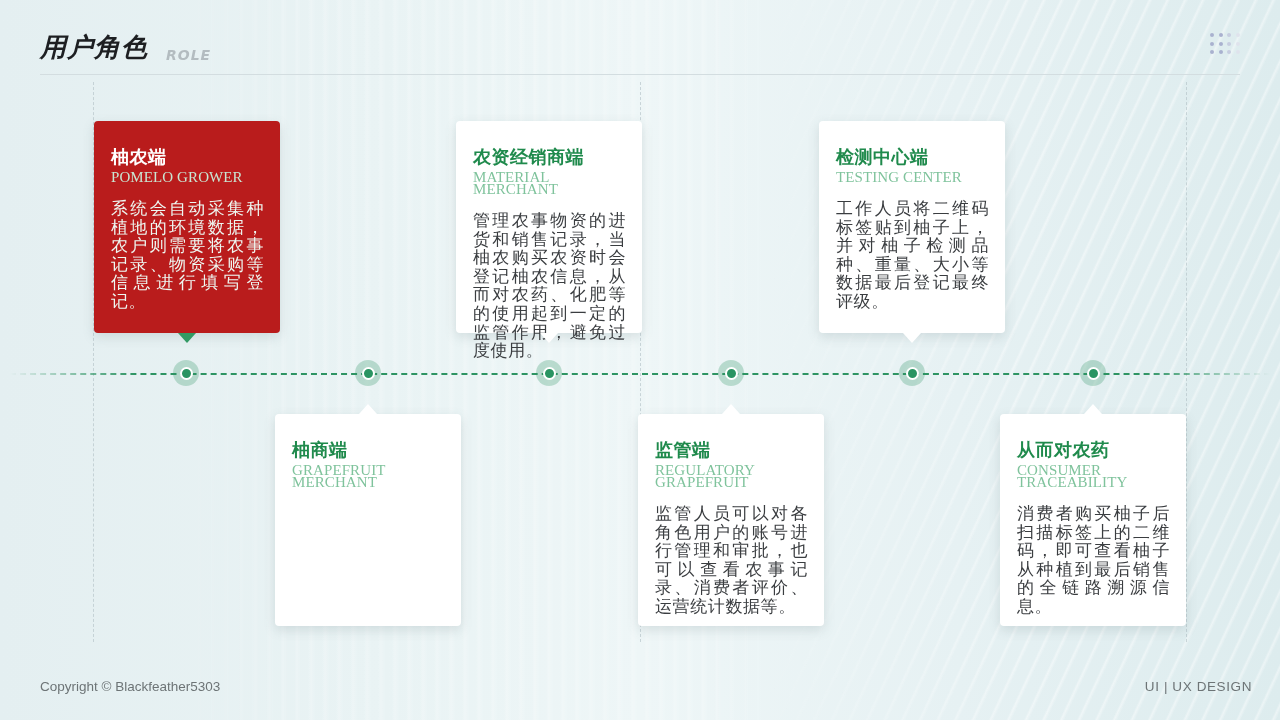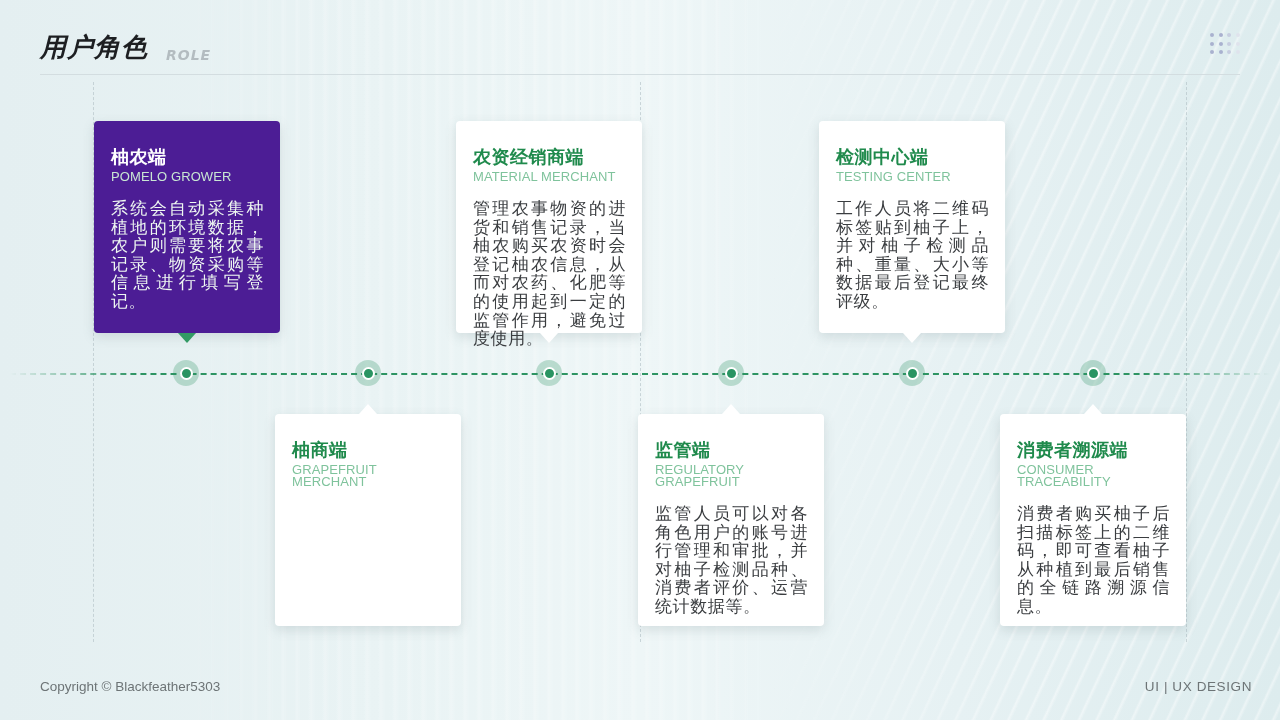--- a/index.html
+++ b/index.html
@@ -69,36 +69,36 @@
       width: 13px; height: 13px; border-radius: 50%;
       background: #2a9462; border: 2px solid #ffffff;
     }
 
     .card {
       position: absolute; width: 186px; height: 212px;
       background: #ffffff; border-radius: 4px;
       box-shadow: 0 4px 12px rgba(90, 110, 115, 0.18);
       padding: 24px 16px 0 17px;
     }
-    .card.active { background: #4c1d95; }
+    .card.active { background: #b91c1c; }
     .card::after {
       content: ""; position: absolute; left: 50%; margin-left: -9px;
       width: 0; height: 0; border-left: 9px solid transparent; border-right: 9px solid transparent;
     }
     .card.top::after { bottom: -10px; border-top: 10px solid #ffffff; }
     .card.top.active::after { border-top-color: #329a64; }
     .card.bottom::after { top: -10px; border-bottom: 10px solid #ffffff; }
 
     .card-title {
       font-size: 18px; font-weight: bold; color: #1f8a4c; line-height: 24px;
       letter-spacing: 0.5px;
     }
     .card-sub {
-      font-family: Liberation Sans, sans-serif;
-      font-size: 13px; color: #7fc39c; margin-top: 2px; line-height: 12px;
+      font-family: Liberation Serif, serif;
+      font-size: 15px; color: #7fc39c; margin-top: 2px; line-height: 12px;
       letter-spacing: 0.1px;
     }
     .card-body {
       margin-top: 16px; font-size: 17px; line-height: 18.6px; color: #3a3d40;
       letter-spacing: 0.6px; text-align: justify;
     }
     .card.active .card-title { color: #ffffff; }
     .card.active .card-sub { color: #c9e6d3; }
     .card.active .card-body { color: #eef7f1; }
 
@@ -173,29 +173,29 @@
 
 <div class="card top" style="left:456px; top:121px;">
   <div class="card-title">农资经销商端</div>
   <div class="card-sub">MATERIAL MERCHANT</div>
   <div class="card-body">管理农事物资的进货和销售记录，当柚农购买农资时会登记柚农信息，从而对农药、化肥等的使用起到一定的监管作用，避免过度使用。</div>
 </div>
 
 <div class="card bottom" style="left:638px; top:414px;">
   <div class="card-title">监管端</div>
   <div class="card-sub">REGULATORY GRAPEFRUIT</div>
-  <div class="card-body">监管人员可以对各角色用户的账号进行管理和审批，并对柚子检测品种、消费者评价、运营统计数据等。</div>
+  <div class="card-body">监管人员可以对各角色用户的账号进行管理和审批，也可以查看农事记录、消费者评价、运营统计数据等。</div>
 </div>
 
 <div class="card top" style="left:819px; top:121px;">
   <div class="card-title">检测中心端</div>
   <div class="card-sub">TESTING CENTER</div>
   <div class="card-body">工作人员将二维码标签贴到柚子上，并对柚子检测品种、重量、大小等数据最后登记最终评级。</div>
 </div>
 
 <div class="card bottom" style="left:1000px; top:414px;">
-  <div class="card-title">消费者溯源端</div>
+  <div class="card-title">从而对农药</div>
   <div class="card-sub">CONSUMER TRACEABILITY</div>
   <div class="card-body">消费者购买柚子后扫描标签上的二维码，即可查看柚子从种植到最后销售的全链路溯源信息。</div>
 </div>
 
 <div class="footer-left">Copyright © Blackfeather5303</div>
 <div class="footer-right">UI | UX DESIGN</div>
 
 </body></html>

